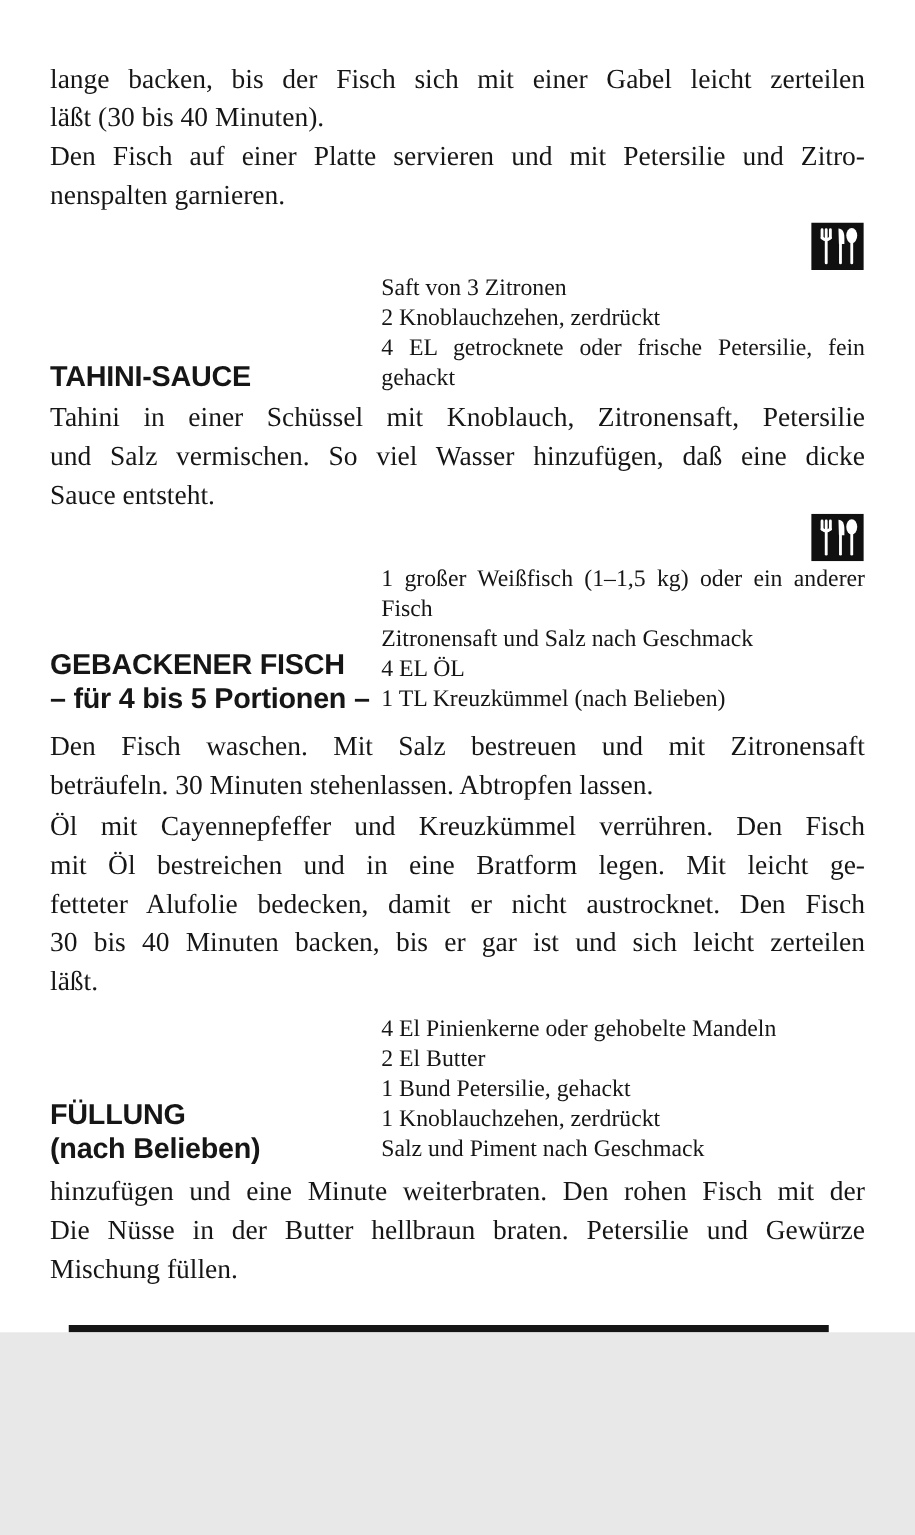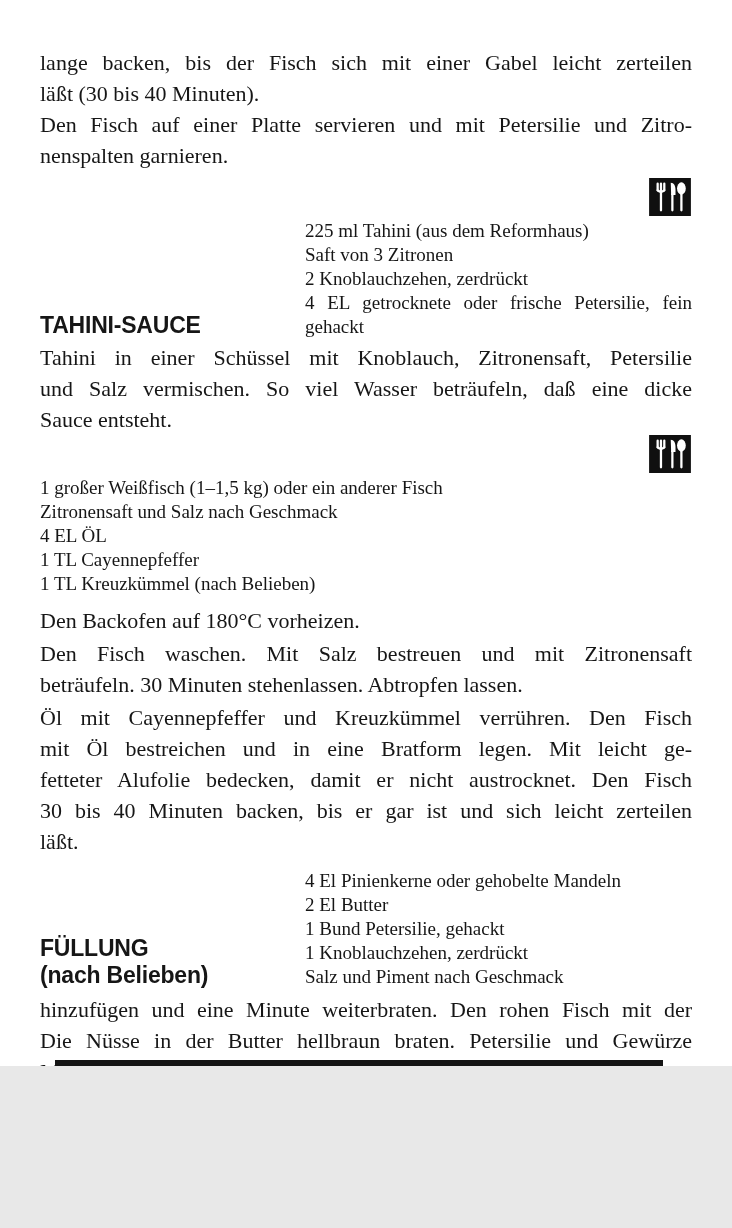--- a/index.html
+++ b/index.html
@@ -90,30 +90,29 @@
       <path d="M22.8 5 c3.4 0 5 3.2 5 8 l0 5 -4.6 0 z" fill="#ffffff"></path>
       <ellipse cx="34" cy="11" rx="4.6" ry="6.4" fill="#ffffff"></ellipse>
     </svg>
   </div>
 
   <div class="recipe">
     <div class="rcol-left">
       <div class="recipe-title">TAHINI-SAUCE</div>
     </div>
     <div class="rcol-right ing-list">
-        <div class="ing-entry">225 ml Tahini (aus dem Reformhaus)</div>
         <div class="ing-entry">Saft von 3 Zitronen</div>
         <div class="ing-entry">2 Knoblauchzehen, zerdrückt</div>
         <div class="ing-entry">4 EL getrocknete oder frische Petersilie, fein gehackt</div>
       </div>
   </div>
 
   <div class="para step-after-ing">
       <div class="jline">Tahini in einer Schüssel mit Knoblauch, Zitronensaft, Petersilie</div>
-      <div class="jline">und Salz vermischen. So viel Wasser beträufeln, daß eine dicke</div>
+      <div class="jline">und Salz vermischen. So viel Wasser hinzufügen, daß eine dicke</div>
       <div class="jline last">Sauce entsteht.</div>
     </div>
 
   <div class="icon-row second">
     <svg class="cutlery" viewBox="0 0 44 40" xmlns="http://www.w3.org/2000/svg">
       <rect x="0" y="0" width="44" height="40" fill="#101010"></rect>
       <g stroke="#ffffff" stroke-width="2.4" stroke-linecap="round" fill="none">
         <path d="M9 6 v7"></path>
           <path d="M12.5 6 v7"></path>
           <path d="M16 6 v7"></path>
@@ -121,33 +120,33 @@
         <path d="M12.5 14 v20"></path>
         <path d="M24.5 17 v17"></path>
         <path d="M34 17 v17"></path>
       </g>
       <path d="M22.8 5 c3.4 0 5 3.2 5 8 l0 5 -4.6 0 z" fill="#ffffff"></path>
       <ellipse cx="34" cy="11" rx="4.6" ry="6.4" fill="#ffffff"></ellipse>
     </svg>
   </div>
 
   <div class="recipe">
+    <div class="rcol-left">
+      <div class="recipe-title">GEBACKENER FISCH</div>
+      <div class="recipe-subtitle">– für 4 bis 5 Portionen –</div>
+    </div>
     <div class="rcol-right ing-list">
         <div class="ing-entry">1 großer Weißfisch (1–1,5 kg) oder ein anderer Fisch</div>
         <div class="ing-entry">Zitronensaft und Salz nach Geschmack</div>
         <div class="ing-entry">4 EL ÖL</div>
-        <div class="ing-entry">1 TL Cayennepfeffer</div>
         <div class="ing-entry">1 TL Kreuzkümmel (nach Belieben)</div>
       </div>
   </div>
 
   <div class="steps-block">
-    <div class="para">
-        <div class="jline last">Den Backofen auf 180°C vorheizen.</div>
-      </div>
     <div class="para">
         <div class="jline">Den Fisch waschen. Mit Salz bestreuen und mit Zitronensaft</div>
         <div class="jline last">beträufeln. 30 Minuten stehenlassen. Abtropfen lassen.</div>
       </div>
     <div class="para">
         <div class="jline">Öl mit Cayennepfeffer und Kreuzkümmel verrühren. Den Fisch</div>
         <div class="jline">mit Öl bestreichen und in eine Bratform legen. Mit leicht ge-</div>
         <div class="jline">fetteter Alufolie bedecken, damit er nicht austrocknet. Den Fisch</div>
         <div class="jline">30 bis 40 Minuten backen, bis er gar ist und sich leicht zerteilen</div>
         <div class="jline last">läßt.</div>

